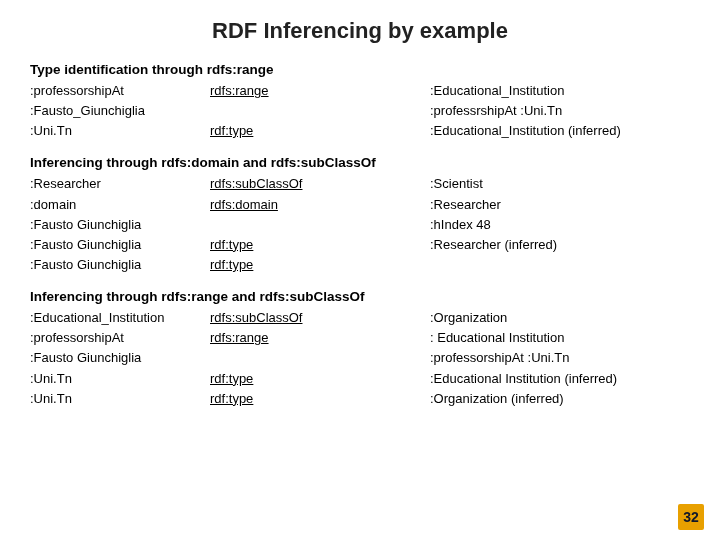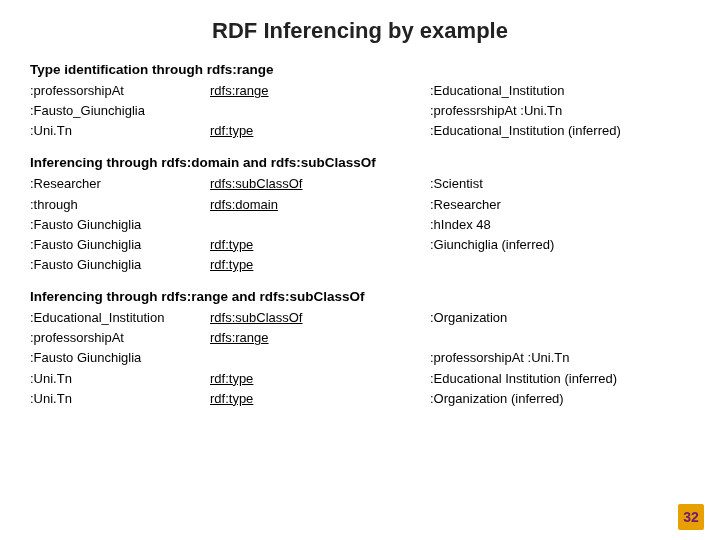--- a/index.html
+++ b/index.html
@@ -40,21 +40,21 @@
       white-space: nowrap;
     }
     .col1 { width: 180px; }
     .col2 { width: 220px; text-decoration: underline; }
     .col3 { flex: 1; }
     .page-num {
       position: absolute;
       bottom: 10px;
       right: 16px;
       background: #e8a000;
-      color: #701a75;
+      color: #0f172a;
       width: 26px;
       height: 26px;
       display: flex;
       align-items: center;
       justify-content: center;
       font-weight: bold;
       font-size: 14px;
       border-radius: 2px;
     }
   </style>
@@ -84,50 +84,51 @@
   </div>
 
   <div class="section">
     <div class="section-title">Inferencing through rdfs:domain and rdfs:subClassOf</div>
     <div class="triple-row">
       <span class="col1">:Researcher</span>
       <span class="col2">rdfs:subClassOf</span>
       <span class="col3">:Scientist</span>
     </div>
     <div class="triple-row">
-      <span class="col1">:through</span>
+      <span class="col1">:domain</span>
       <span class="col2">rdfs:domain</span>
       <span class="col3">:Researcher</span>
     </div>
     <div class="triple-row">
       <span class="col1">:Fausto Giunchiglia</span>
       <span class="col2"></span>
       <span class="col3">:hIndex          48</span>
     </div>
     <div class="triple-row">
       <span class="col1">:Fausto Giunchiglia</span>
       <span class="col2">rdf:type</span>
-      <span class="col3">:Giunchiglia (inferred)</span>
+      <span class="col3">:Researcher (inferred)</span>
     </div>
     <div class="triple-row">
       <span class="col1">:Fausto Giunchiglia</span>
       <span class="col2">rdf:type</span>
     </div>
   </div>
 
   <div class="section">
     <div class="section-title">Inferencing through rdfs:range and rdfs:subClassOf</div>
     <div class="triple-row">
       <span class="col1">:Educational_Institution</span>
       <span class="col2">rdfs:subClassOf</span>
       <span class="col3">:Organization</span>
     </div>
     <div class="triple-row">
       <span class="col1">:professorshipAt</span>
       <span class="col2">rdfs:range</span>
+      <span class="col3">: Educational Institution</span>
     </div>
     <div class="triple-row">
       <span class="col1">:Fausto Giunchiglia</span>
       <span class="col2"></span>
       <span class="col3">:professorshipAt   :Uni.Tn</span>
     </div>
     <div class="triple-row">
       <span class="col1">:Uni.Tn</span>
       <span class="col2">rdf:type</span>
       <span class="col3">:Educational Institution (inferred)</span>

